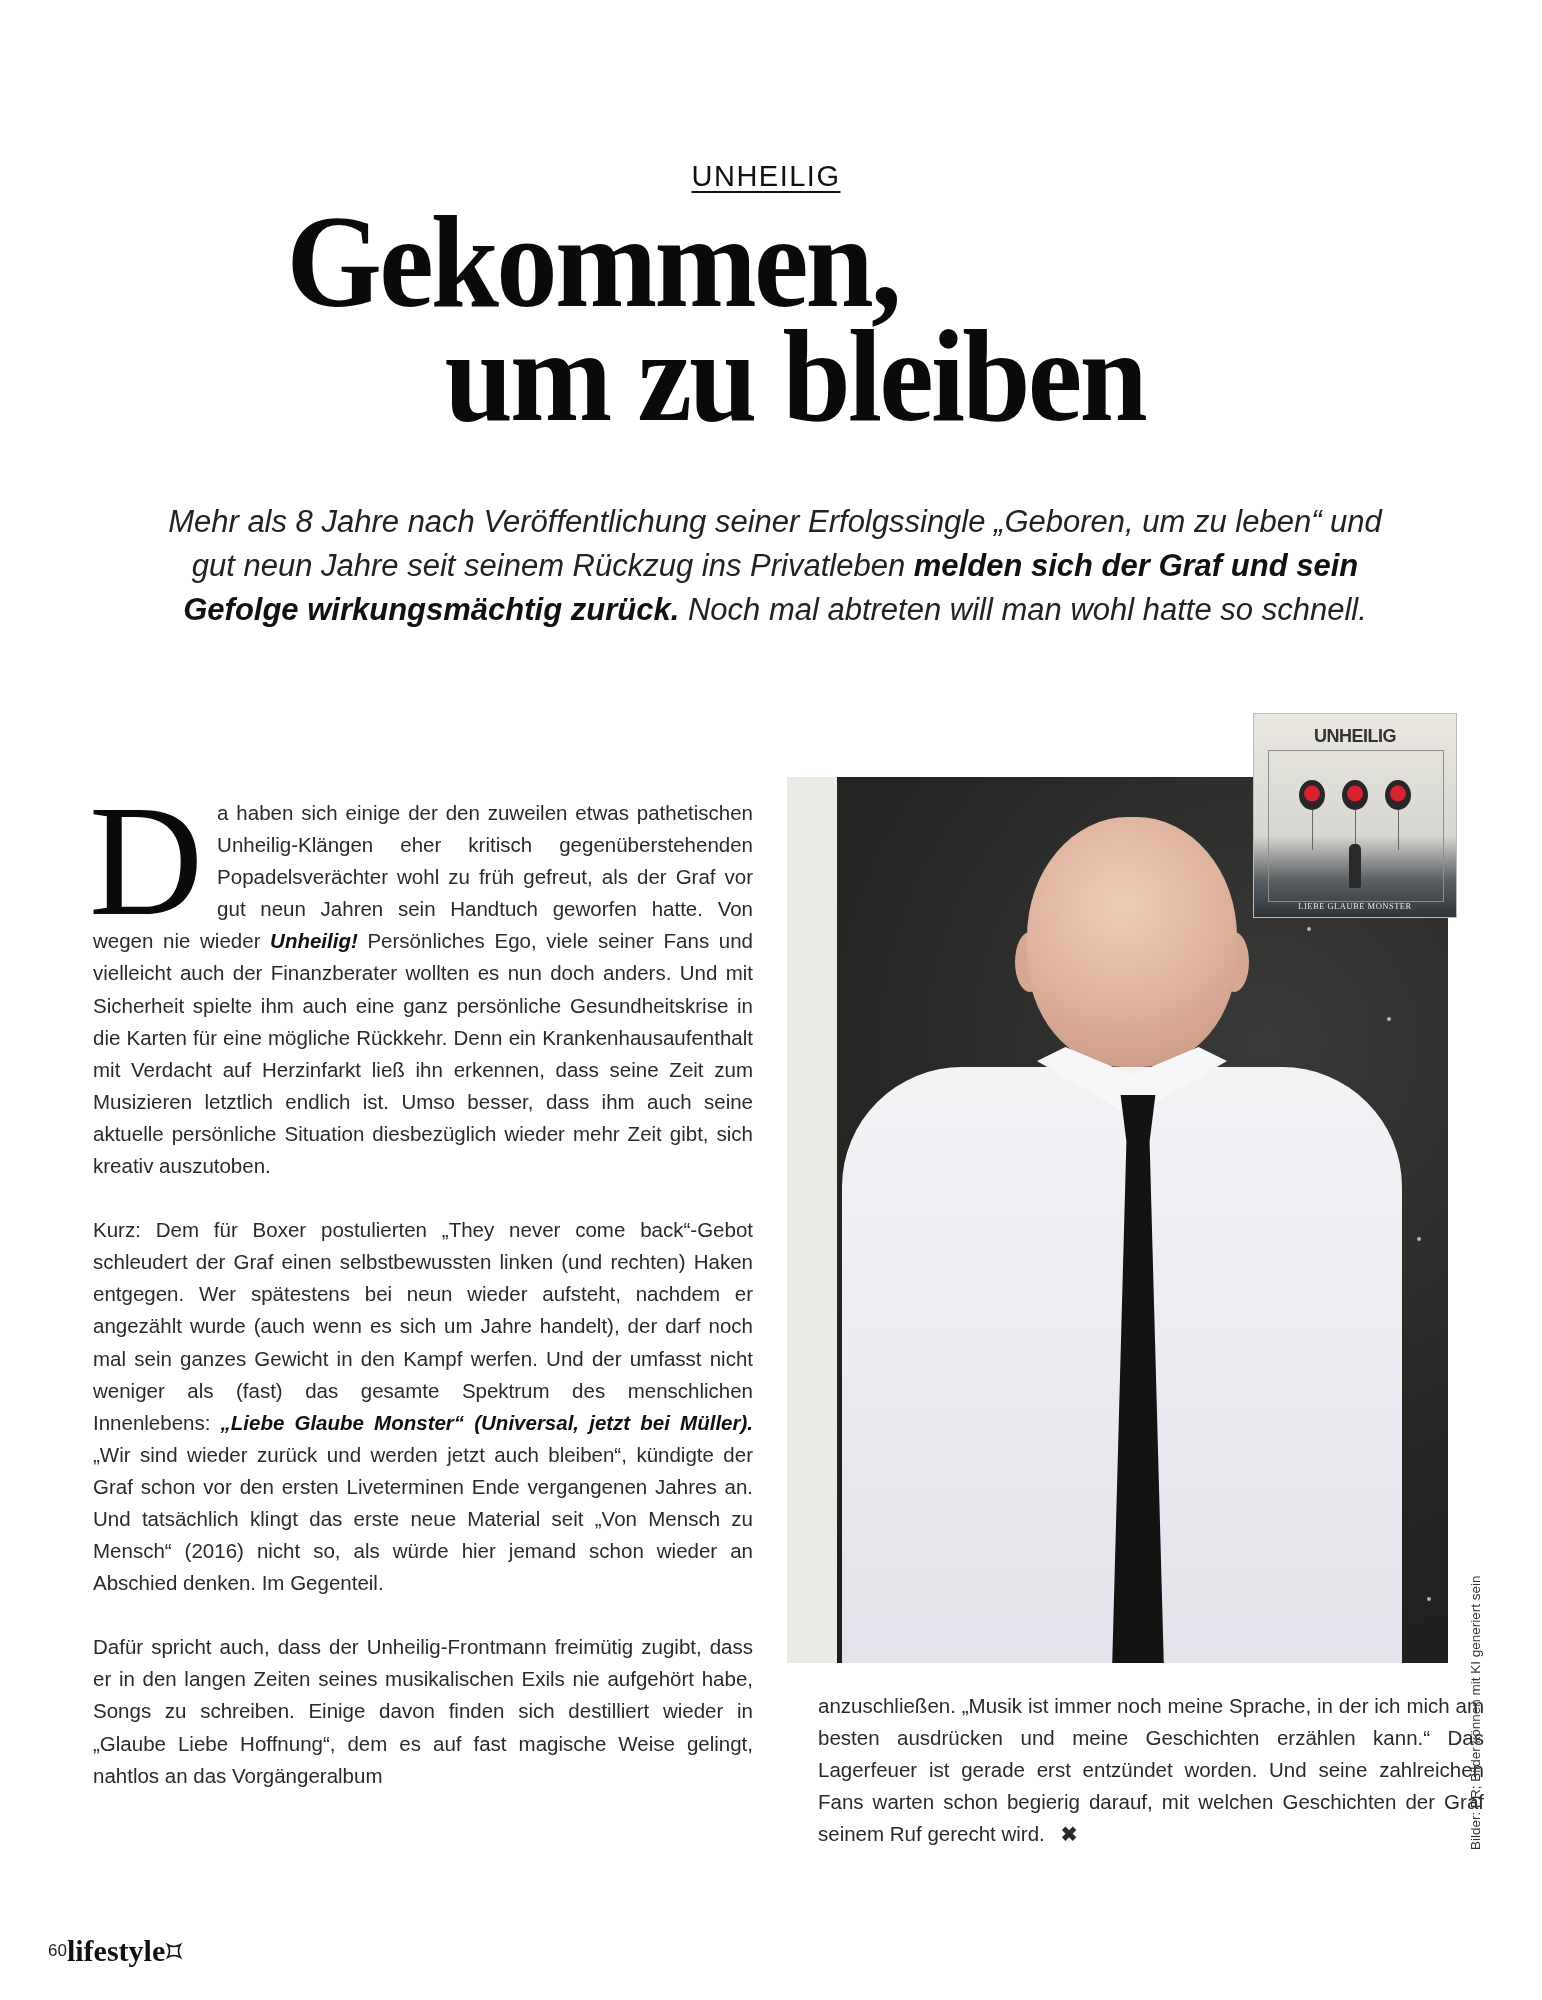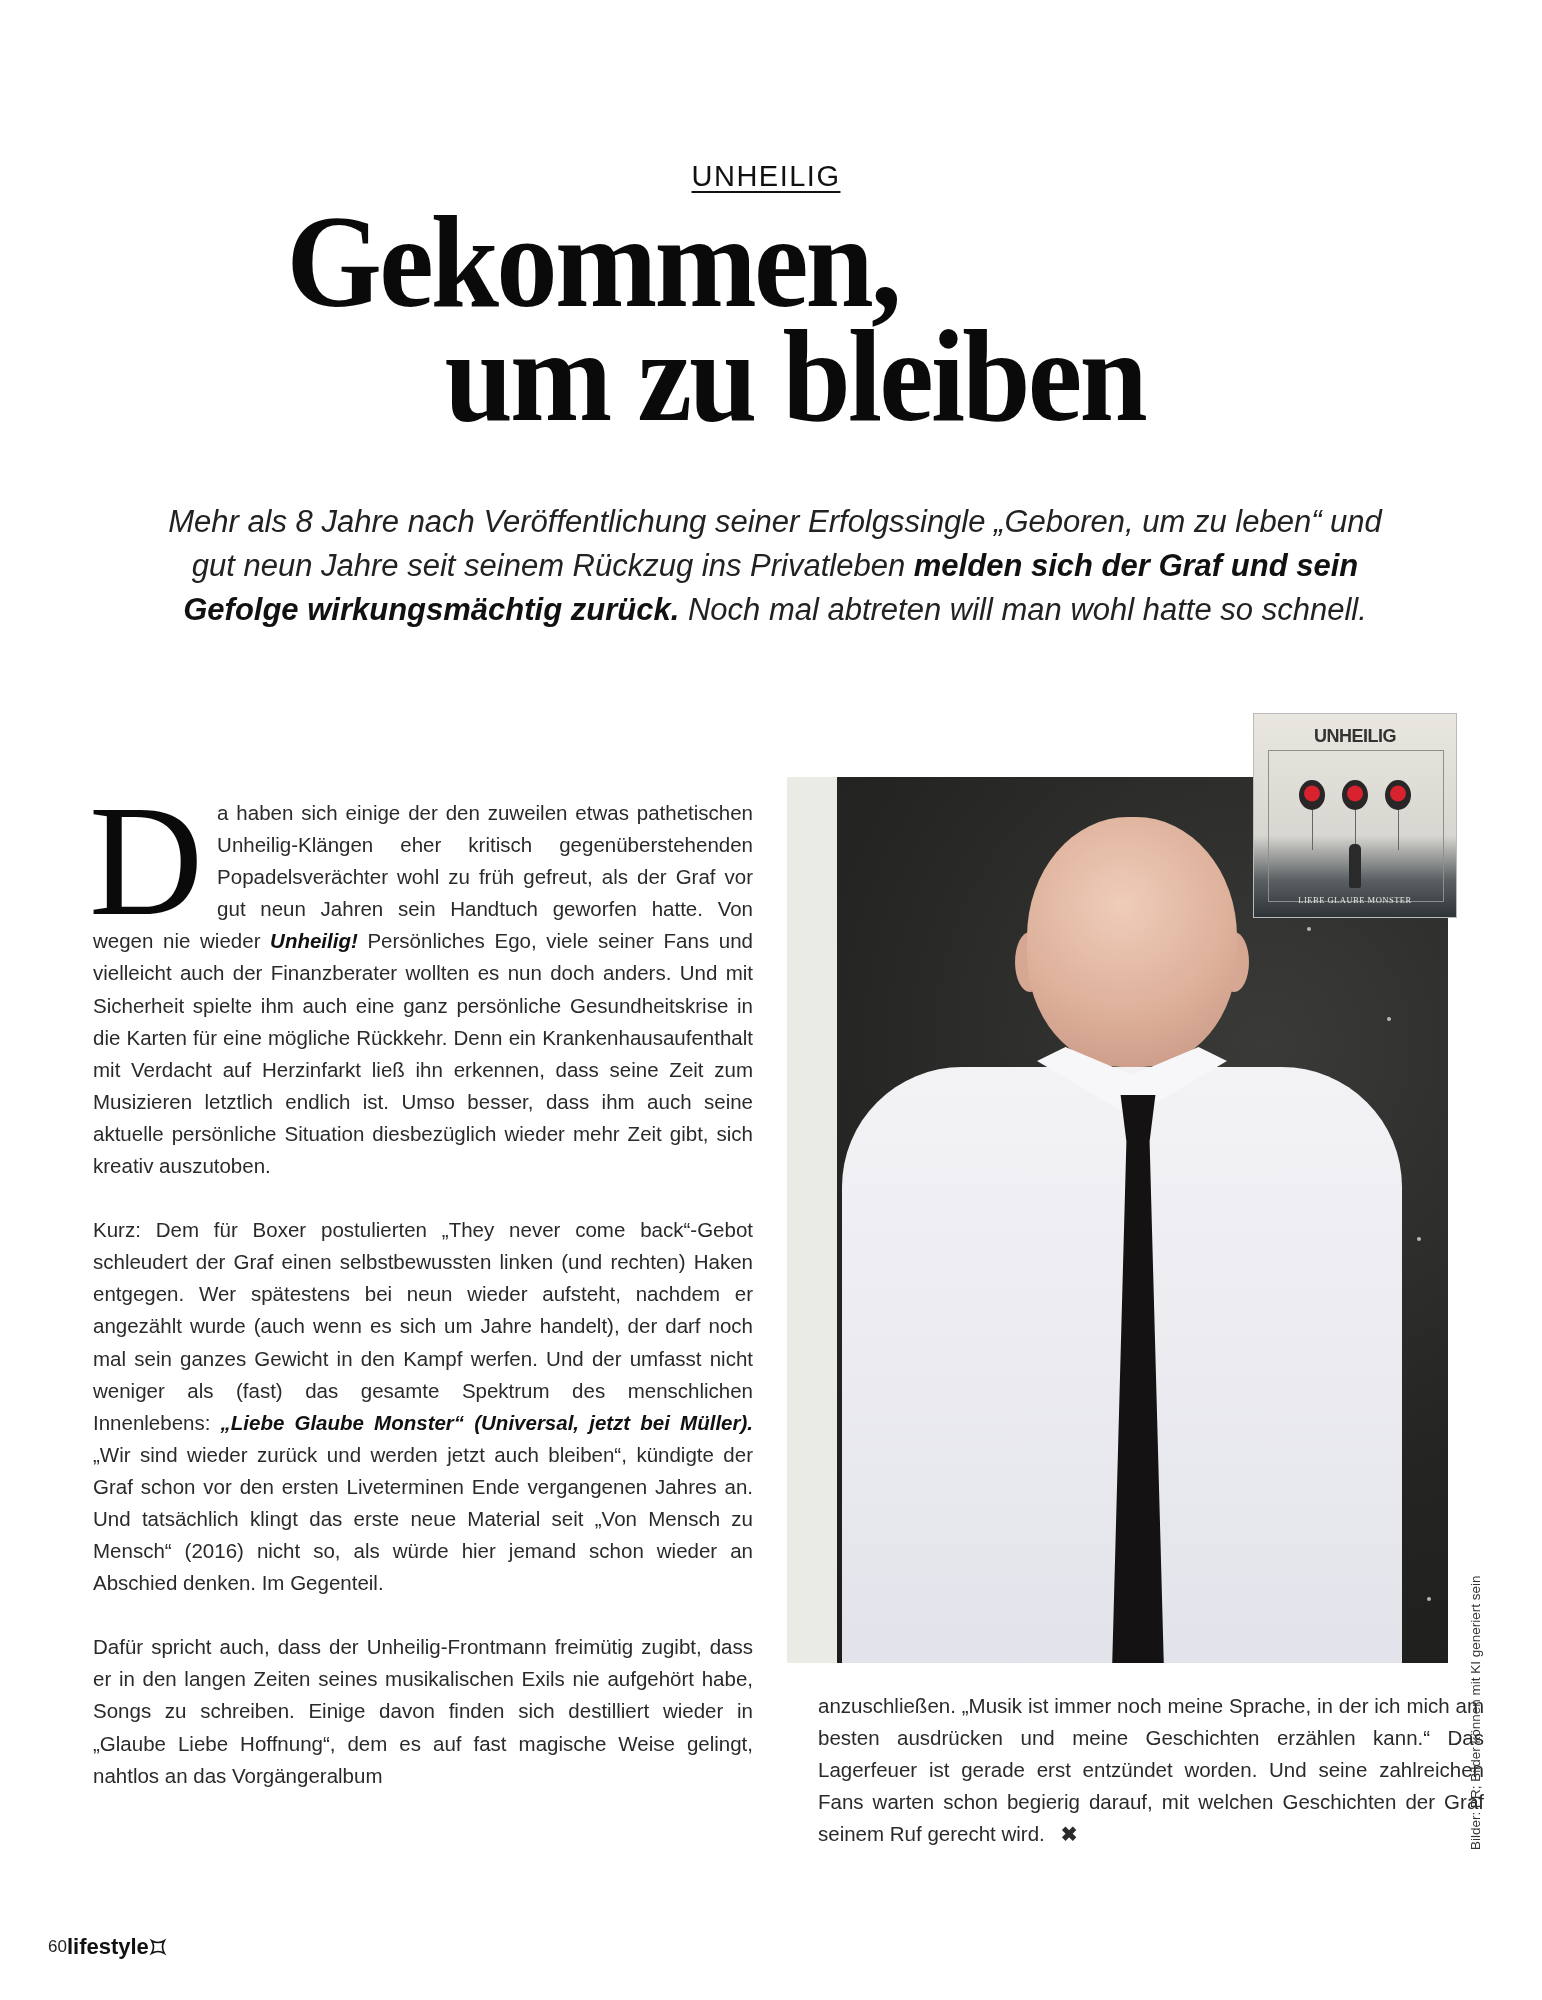--- a/index.html
+++ b/index.html
@@ -26,25 +26,25 @@
   .photo .ear-r { position:absolute; left:432px; top:155px; width:30px; height:60px; border-radius:50%; background:#d6a894; }
   .photo .shirt { position:absolute; left:55px; top:290px; width:560px; height:620px; background:linear-gradient(180deg,#f3f3f6 0%,#e2e3ea 100%); border-radius:120px 120px 0 0; }
   .photo .collar { position:absolute; left:250px; top:270px; width:190px; height:70px; background:#f7f7f9; clip-path:polygon(0 20%,50% 100%,100% 20%,85% 0,50% 40%,15% 0); }
   .photo .tie { position:absolute; left:322px; top:318px; width:58px; height:580px; background:#141212; clip-path:polygon(20% 0,80% 0,70% 8%,95% 100%,5% 100%,30% 8%); }
   .album { position:absolute; left:1254px; top:714px; width:202px; height:203px; background:linear-gradient(180deg,#e9e7e0 0%,#d7d6d0 60%,#5a5f63 82%,#2f3438 100%); box-shadow:0 0 0 1px #bbb; overflow:hidden; }
   .album .title { position:absolute; top:12px; left:0; width:100%; text-align:center; font-family:"Liberation Sans", sans-serif; font-weight:bold; font-size:18px; color:#333; letter-spacing:-0.5px; }
   .album .frame { position:absolute; left:14px; top:36px; width:174px; height:150px; border:1px solid #8f8f8a; }
   .album .balloon { position:absolute; top:66px; width:26px; height:30px; border-radius:50%; background:radial-gradient(circle at 50% 45%, #d8232f 0 35%, #2a2526 40% 100%); }
   .album .string { position:absolute; top:96px; width:1px; height:40px; background:#666; }
   .album .figure { position:absolute; left:95px; top:130px; width:12px; height:44px; background:#2a2a2a; border-radius:5px 5px 2px 2px; }
-  .album .sub { position:absolute; bottom:12px; width:100%; text-align:center; font-family:"Liberation Serif", serif; font-size:8.5px; color:#e6e6e6; letter-spacing:.5px; }
+  .album .sub { position:absolute; bottom:6px; width:100%; text-align:center; font-family:"Liberation Serif", serif; font-size:8.5px; color:#e6e6e6; letter-spacing:.5px; }
   .credit { position:absolute; left:1468px; top:1850px; transform:rotate(-90deg); transform-origin:left top; font-family:"Liberation Sans", sans-serif; font-size:13.5px; color:#333; white-space:nowrap; }
   .footer { position:absolute; left:48px; top:1934px; display:flex; align-items:center; }
   .footer .page { font-family:"Liberation Sans", sans-serif; font-size:17px; color:#222; }
-  .footer .section { font-family:Liberation Sans, sans-serif; font-weight:bold; font-size:22px; color:#111;text-align:center; }
+  .footer .section { font-family:Liberation Serif, serif; font-weight:bold; font-size:30px; color:#111;text-align:center; }
   .footer .logo { width:18px; height:18px; }
 </style>
 </head>
 <body>
 
 <div class="kicker">UNHEILIG</div>
 
 <h1 class="headline">
   <span class="l1">Gekommen,</span>
   <span class="l2">um zu bleiben</span>

